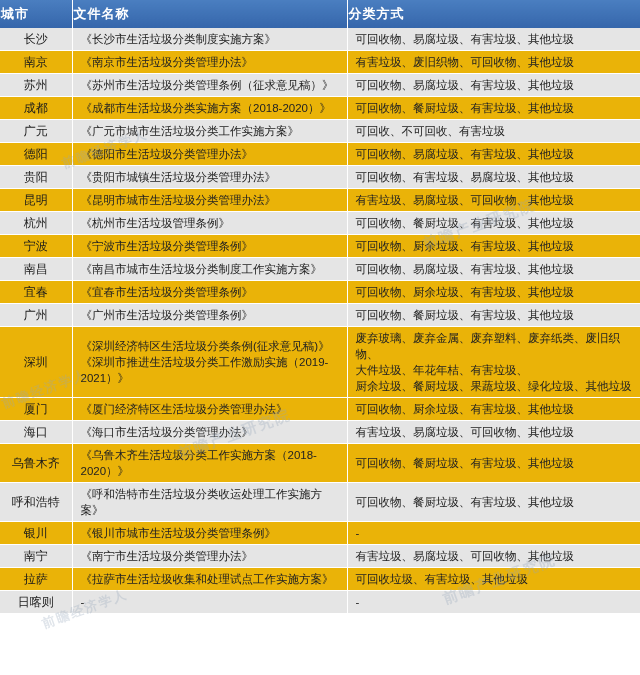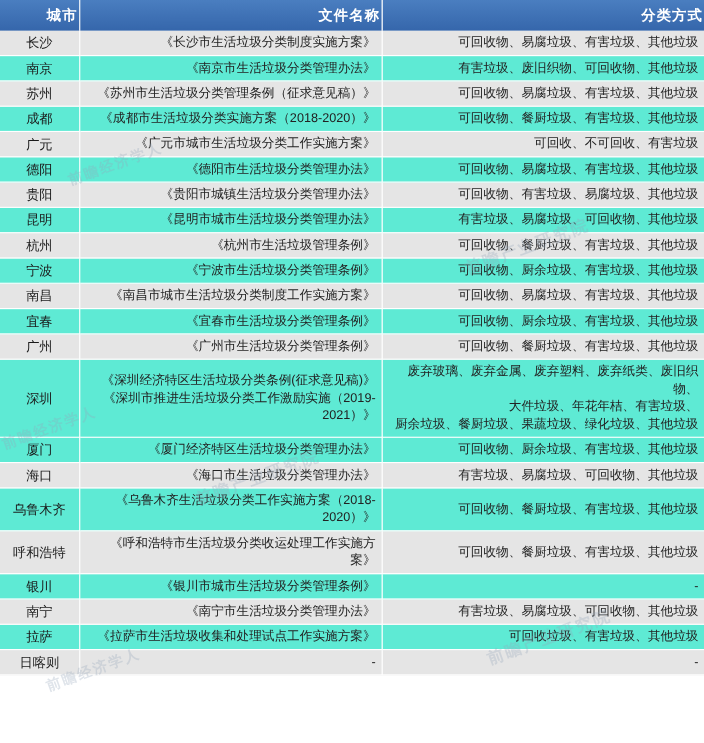--- a/index.html
+++ b/index.html
@@ -30,54 +30,54 @@
   table.tbl col.c1 { width: 275px; }
   table.tbl col.c2 { width: 293px; }
 
   thead th {
     background: #3c6fb4;
     background: linear-gradient(180deg,#4a7ec0 0%, #3566ab 100%);
     color: #ffffff;
     font-size: 13px;
     font-weight: bold;
     height: 26px;
-    text-align: right;
+    text-align: left;
     border-right: 1px solid #ffffff;
     letter-spacing: 1px;
   }
   thead th:last-child { border-right: none; }
 
   tbody td {
     font-size: 11.5px;
     color: #222222;
     border-bottom: 1px solid #ffffff;
     border-right: 1px solid #ffffff;
     padding: 3px 5px;
     line-height: 16px;
     vertical-align: middle;
   }
   tbody td:last-child { border-right: none; }
 
   tbody tr.odd td { background: #e5e5e5; }
-  tbody tr.even td { background: #5eead4; }
+  tbody tr.even td { background: #eab308; }
 
   td.city {
     text-align: center;
     font-size: 12px;
     color: #1a1a1a;
   }
   td.doc {
     text-align: left;
     padding-left: 8px;
   }
   td.cls {
     text-align: left;
     padding-left: 8px;
   }
-  .multiline span { display: block; text-align: right; }
+  .multiline span { display: block; }
 
   
   .wm {
     position: absolute;
     color: rgba(150,165,185,0.30);
     font-size: 13px;
     font-weight: bold;
     white-space: nowrap;
     z-index: 5;
     pointer-events: none;

